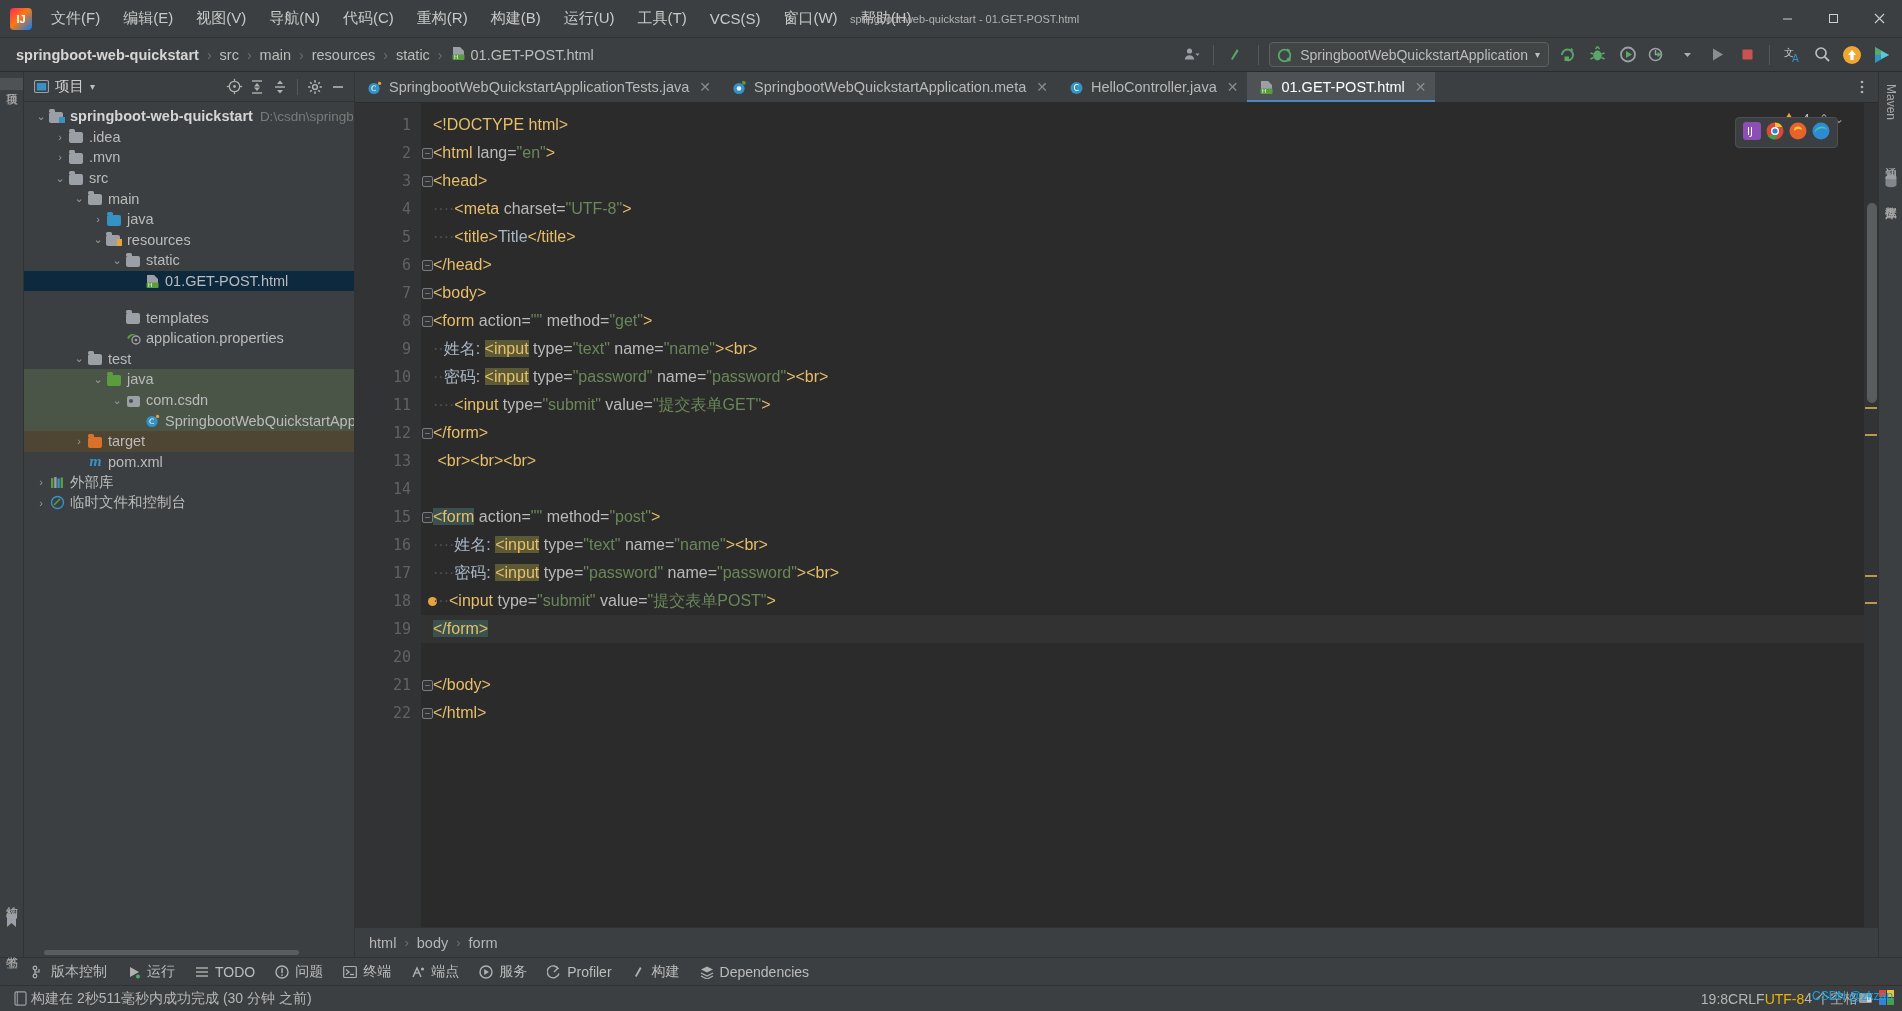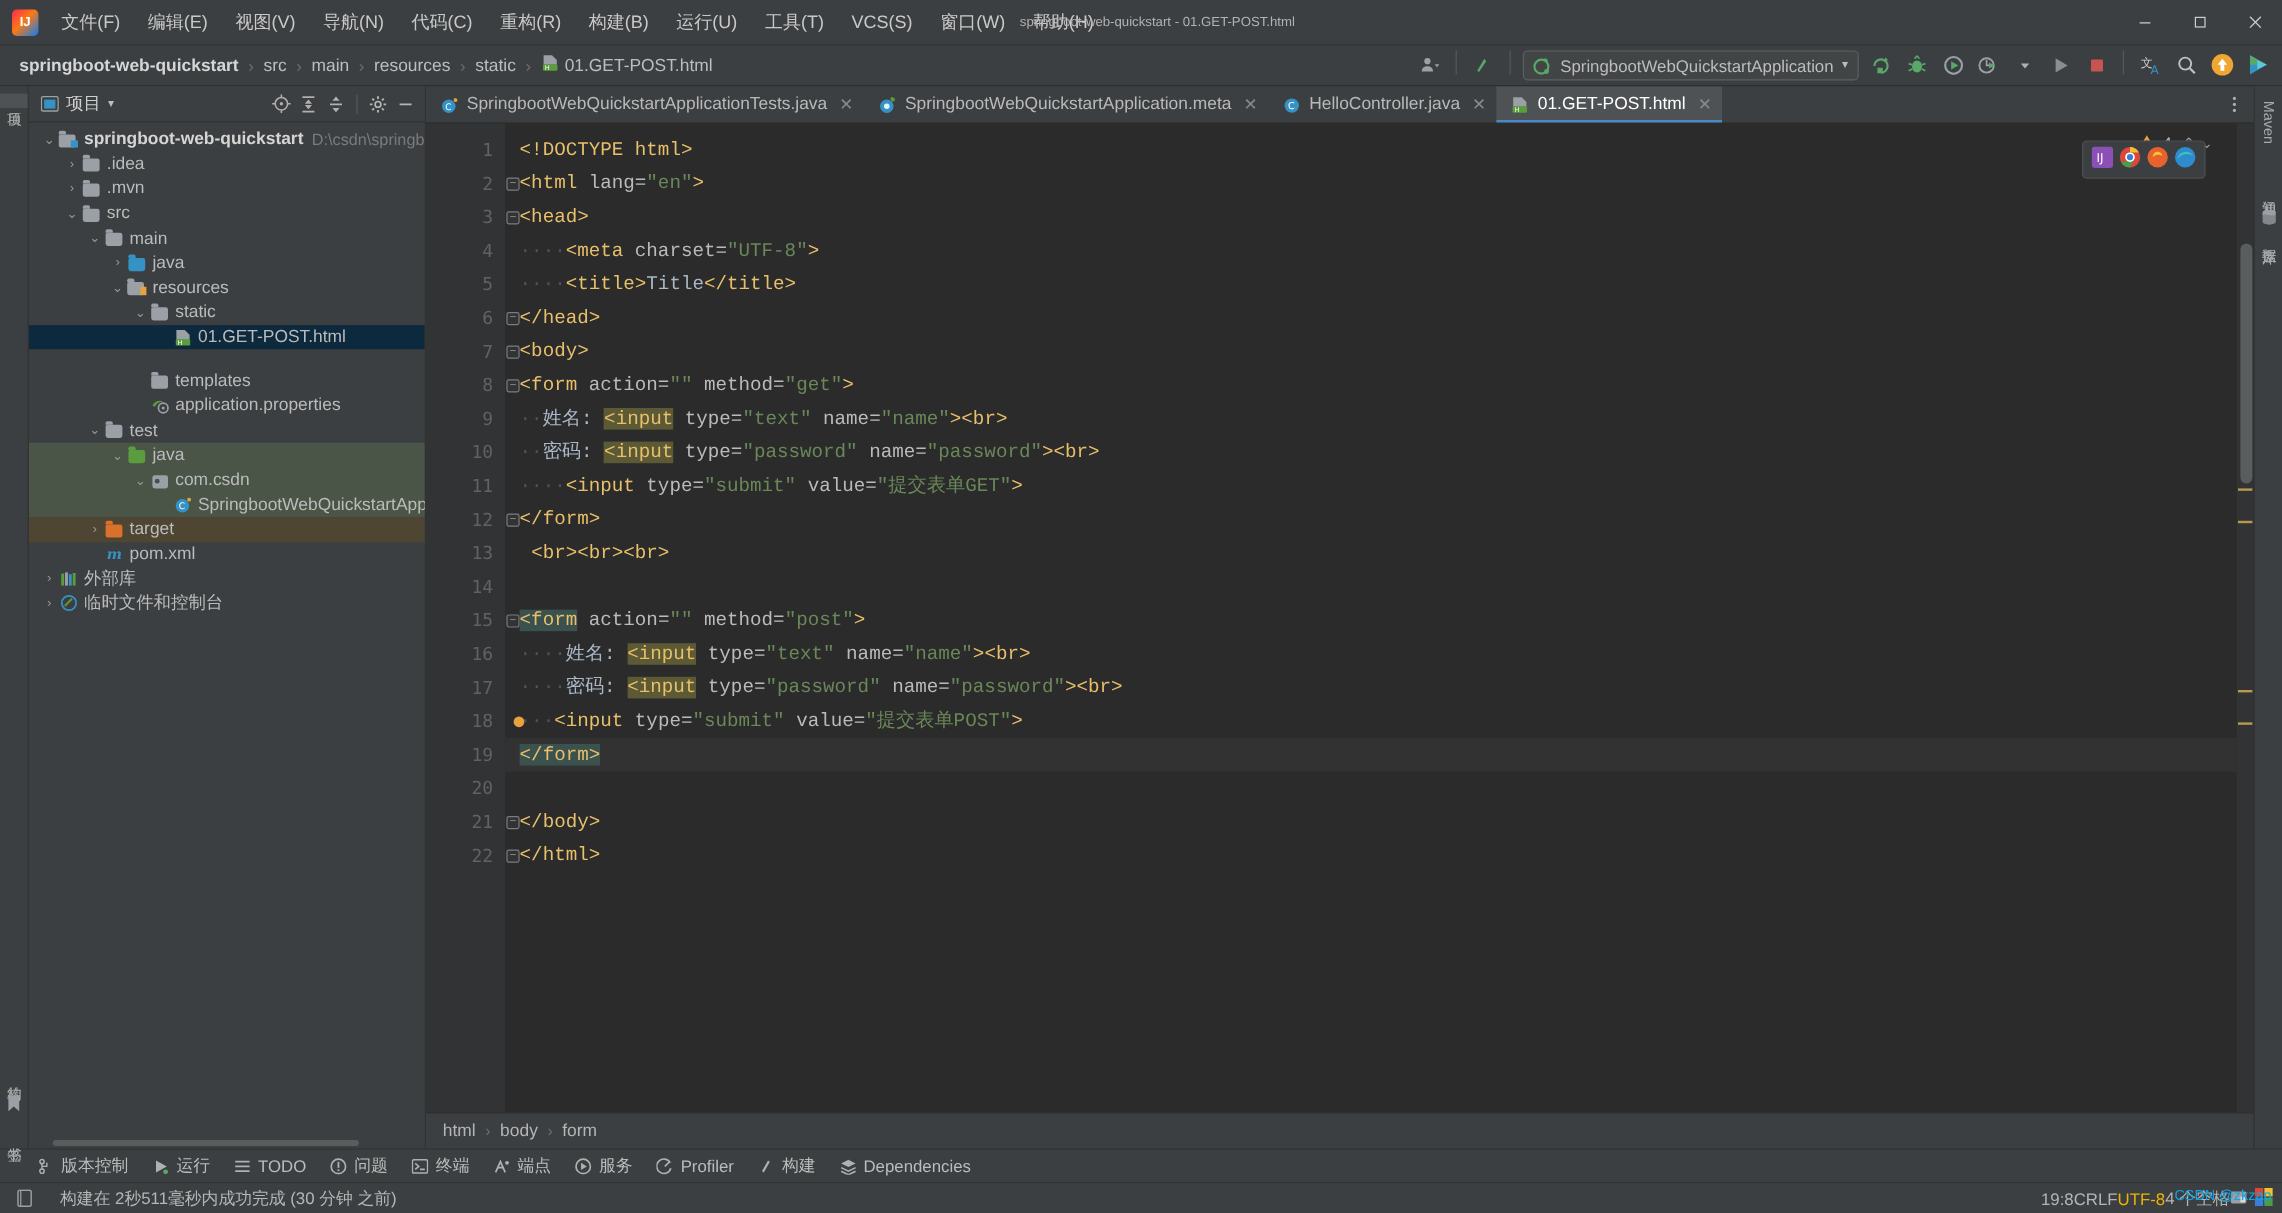--- a/index.html
+++ b/index.html
@@ -34,21 +34,21 @@
 
   
   .navbar{
     height:34px; flex:0 0 34px; background:#3c3f41; display:flex; align-items:center;
     border-bottom:1px solid #2b2b2b; padding-left:12px; gap:0;
   }
   .crumb{ font-size:14.5px; color:#bdbdbd; padding:2px 4px;}
   .crumb.root{ font-weight:bold; color:#d6d6d6;}
   .crumb-sep{ color:#6e6e6e; padding:0 4px; font-size:14px;}
   .crumb-file{ display:flex;align-items:center;gap:5px;}
-  .nav-right{ margin-left:auto; display:flex; align-items:flex-start; gap:6px; padding-right:8px;}
+  .nav-right{ margin-left:auto; display:flex; align-items:center; gap:6px; padding-right:8px;}
   .ticon{ width:24px;height:24px;display:flex;align-items:center;justify-content:center;border-radius:3px;}
   .runcfg{
     display:flex;align-items:center;gap:7px;height:25px;padding:0 8px 0 7px;
     border:1px solid #5e6060;border-radius:4px;background:#424546;
   }
   .runcfg .label{ font-size:14px;color:#bdbdbd;white-space:nowrap;}
   .vsep{ width:1px;height:20px;background:#555859;margin:0 4px;}
 
   
   .bodywrap{ flex:1; display:flex; min-height:0; background:#3c3f41;}
@@ -137,21 +137,21 @@
     position:absolute; right:-12px; top:8.5px; width:11px; height:11px;
     border:1px solid #7a7d80; border-radius:2px; color:#8b8e90; font-size:9px;
     line-height:9px; text-align:center; background:#313335;
   }
   .gline .warndot{
     position:absolute; right:-16px; top:10px; width:9px;height:9px;border-radius:50%;
     background:#e8a33d;
   }
   .codepane{
     flex:1; position:relative; padding-top:8px; overflow:hidden;
-    font-family:Liberation Mono, monospace; font-size:16px;
+    font-family:Liberation Sans, sans-serif; font-size:16px;
   }
   .cline{ height:28px; line-height:28px; white-space:pre; padding-left:12px; position:relative;}
   .cline.cur{ background:#323232; }
   .tagc{ color:#e8bf6a;}
   .attrn{ color:#bababa;}
   .attrv{ color:#6a8759;}
   .txtc{ color:#a9b7c6;}
   .cjk{ color:#a9b7c6;}
   .hl-olive{ background:#5c5a35; }
   .hl-teal{ background:#3b514d; }
@@ -182,21 +182,21 @@
   .toolwin{
     height:28px; flex:0 0 28px; background:#3c3f41; display:flex; align-items:center;
     gap:2px; padding-left:22px; border-top:1px solid #323232;
   }
   .twbtn{ display:flex;align-items:center;gap:6px;padding:3px 9px;border-radius:3px;
     font-size:14px;color:#bcbcbc;white-space:nowrap;}
   .statusbar{
     height:26px; flex:0 0 26px; background:#3c3f41; display:flex; align-items:center;
     padding:0 8px 0 14px; font-size:14px; color:#b5b5b5; border-top:1px solid #323232;
   }
-  .status-left{ display:flex; align-items:center; gap:22px;}
+  .status-left{ display:flex; align-items:center; gap:3px;}
   .status-right{ margin-left:auto; display:flex; align-items:center; gap:0;}
   .sr-item{ color:#b5b5b5; }
   .sr-item.dim{ color:#eab308;}
 </style>
 </head>
 <body>
 
 <div class="app">
 
   <div class="titlebar">

